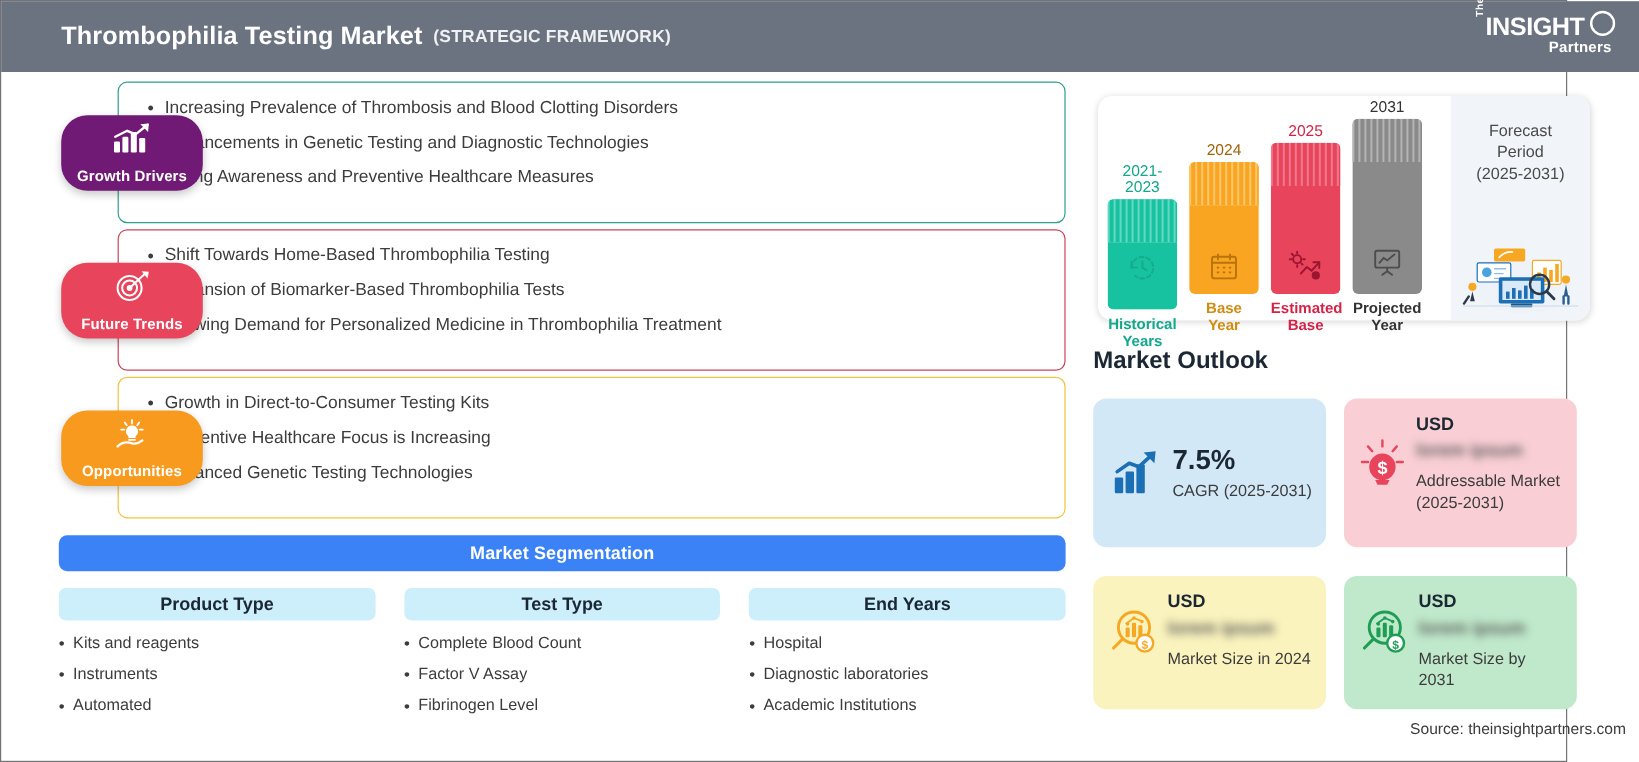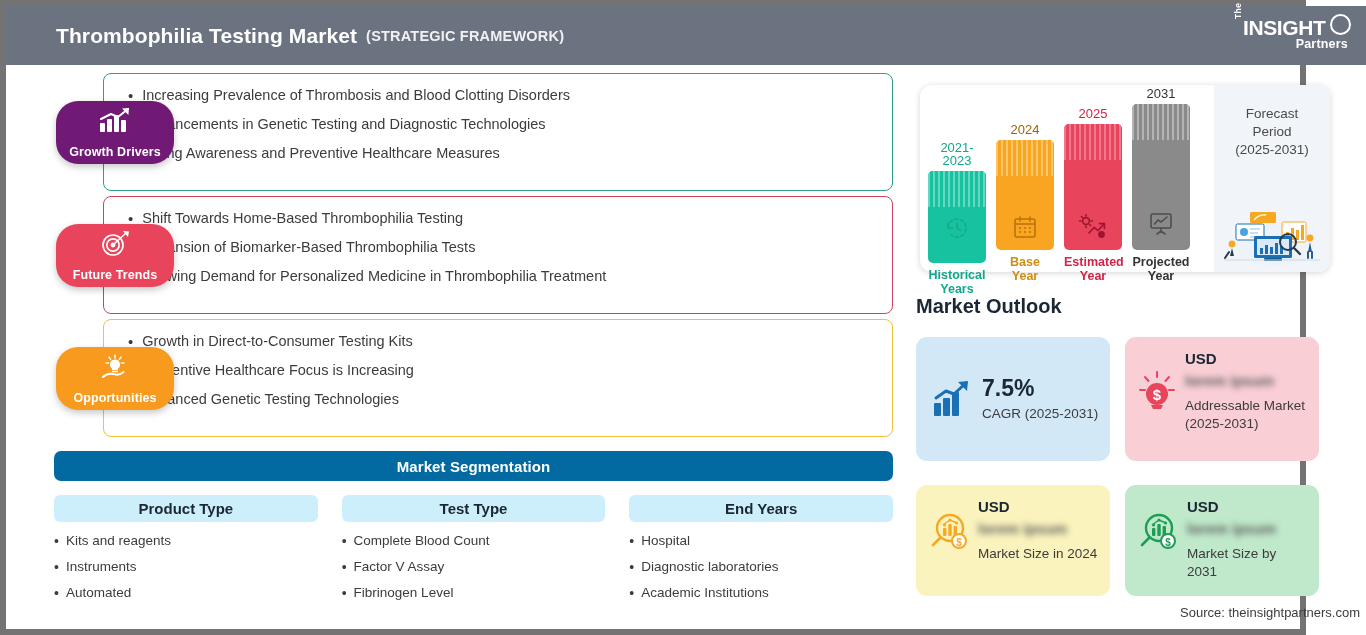--- a/index.html
+++ b/index.html
@@ -4,21 +4,21 @@
 <style>
   html,body{margin:0;padding:0;}
   body{
     width:1366px;height:635px;
     background:#ffffff;
     font-family:"Liberation Sans","DejaVu Sans",sans-serif;
     color:#333;
     overflow:hidden;
     position:relative;
   }
-  .page{position:relative;width:1306px;height:635px;box-sizing:border-box;border:6px solid #737373;padding-left:36px;}
+  .page{position:relative;width:1306px;height:635px;box-sizing:border-box;border:1px solid #737373;padding-left:36px;}
 
   
   .header{
     position:absolute;left:0;top:0;width:1366px;height:59px;
     background:#6b7280;display:flex;align-items:center;
   }
   .header-title{
     margin-left:50px;font-size:21px;font-weight:bold;color:#ffffff;
     letter-spacing:.1px;
   }
@@ -72,21 +72,21 @@
   .bullet{
     font-size:14.5px;color:#3c3c3c;line-height:1;padding:0 0 0 0;margin:0 0 14px 0;
     display:flex;align-items:flex-start;
   }
   .bullet:last-child{margin-bottom:0;}
   .bullet .dot{margin-right:9px;font-size:15px;line-height:1;color:#3c3c3c;}
 
   
   .seg-head{
     position:absolute;left:48px;top:386px;width:839px;height:30px;
-    background:#0369a1;border-radius:7px;color:#fff;
+    background:#3b82f6;border-radius:7px;color:#fff;
     display:flex;align-items:center;justify-content:center;
     font-size:15px;font-weight:bold;letter-spacing:.1px;
   }
   .seg-cols{position:absolute;left:48px;top:430px;width:839px;display:flex;gap:24px;}
   .seg-col{width:265px;}
   .seg-col-head{
     height:27px;background:#cdeefb;border-radius:6px;
     display:flex;align-items:center;justify-content:center;
     font-size:15px;font-weight:bold;color:#1b2733;
   }
@@ -387,21 +387,21 @@
                   <g fill="none" stroke="#9d1430" stroke-width="1.6" stroke-linecap="round">
                 <circle cx="7" cy="7" r="3.4"></circle>
                 <path d="M7 2 V.6 M7 13.4 V12 M2 7 H.6 M13.4 7 H12 M3.5 3.5 L2.5 2.5 M10.5 10.5 L11.5 11.5"></path>
                 <path d="M10 19 L15 13.5 L19 16.5 L25 10"></path>
                 <path d="M20.5 9.6 H25.4 V14.4"></path>
                 <circle cx="22.5" cy="20.5" r="3.4" fill="#9d1430" stroke="none"></circle>
               </g>
                 </svg>
             </div>
           </div>
-          <div class="bar-cap" style="color:#d42348;">Estimated Year</div>
+          <div class="bar-cap" style="color:#d42348;">Estimated Base</div>
         </div>
 
         <div class="barwrap" style="left:212px;top:2px;">
           <div class="bar-year" style="color:#333;">2031</div>
           <div class="bar" style="height:146px;">
             <div class="stripe" style="background-color:#8a8a8a;background-image:linear-gradient(90deg,#b4b4b4 0 2px,#8a8a8a 2px 5px);"></div>
             <div class="solid" style="height:110px;background:#8a8a8a;">
               <svg width="26" height="26" viewBox="0 0 26 26" style="position:absolute;left:16px;bottom:14px;">
                   <g fill="none" stroke="#4d4d4d" stroke-width="1.6" stroke-linecap="round">
                 <rect x="3" y="4" width="20" height="14" rx="1.6"></rect>

